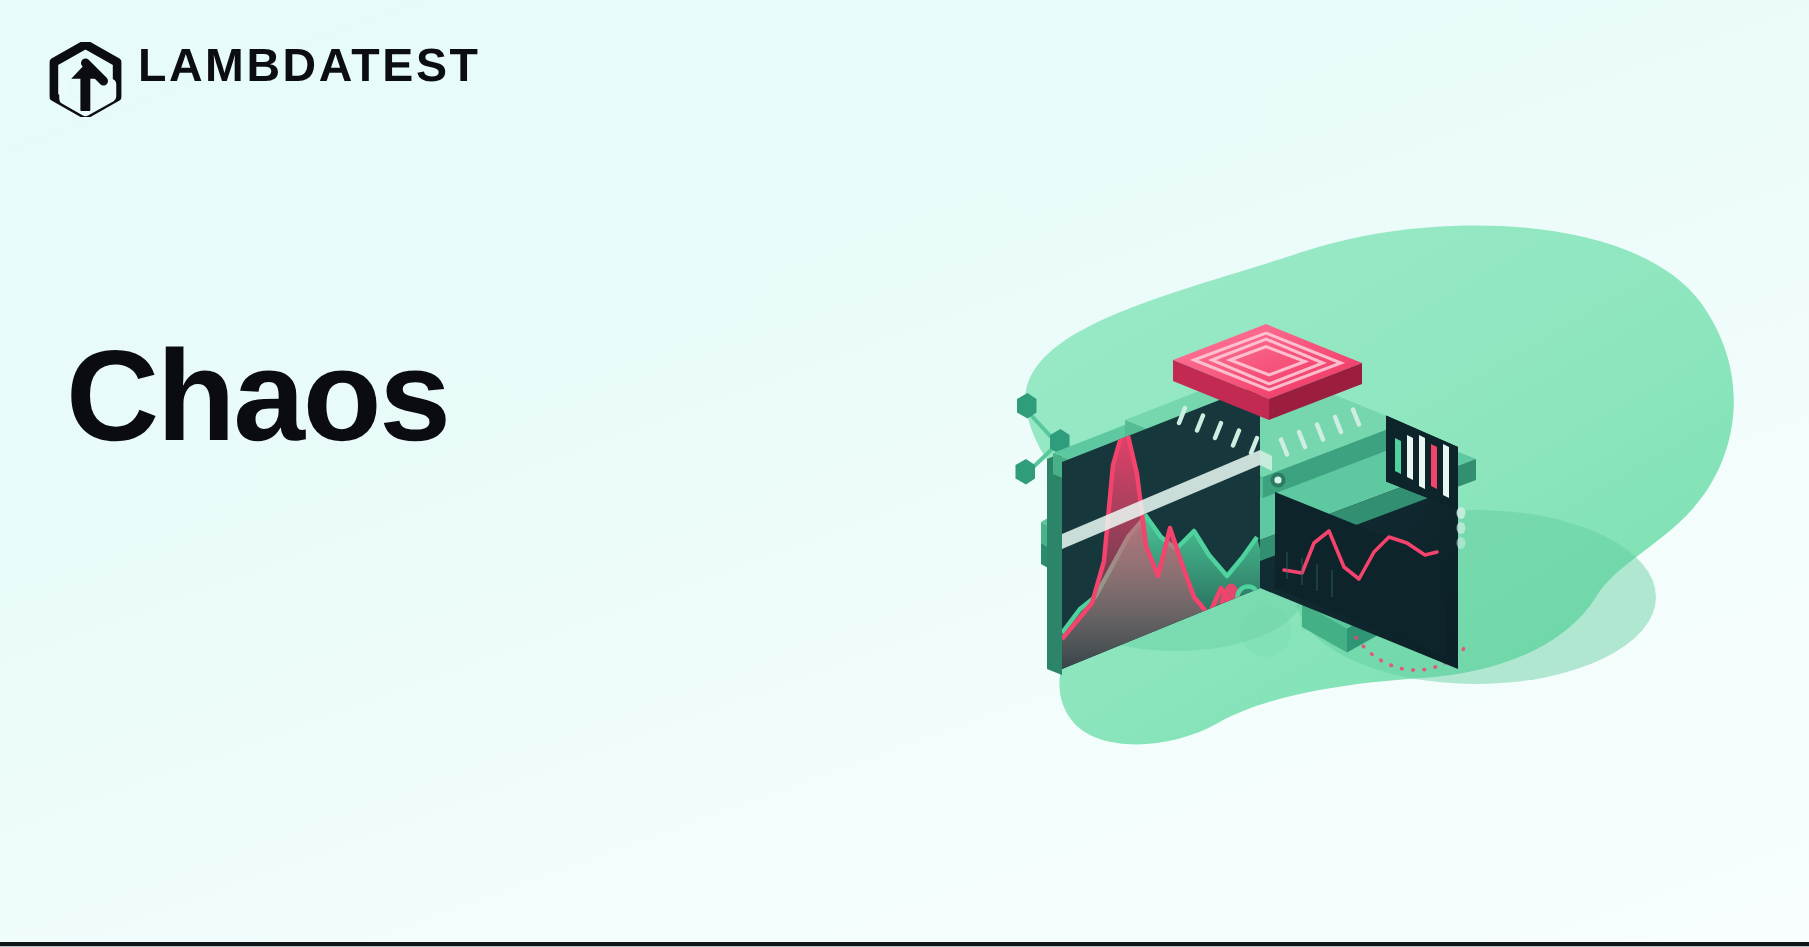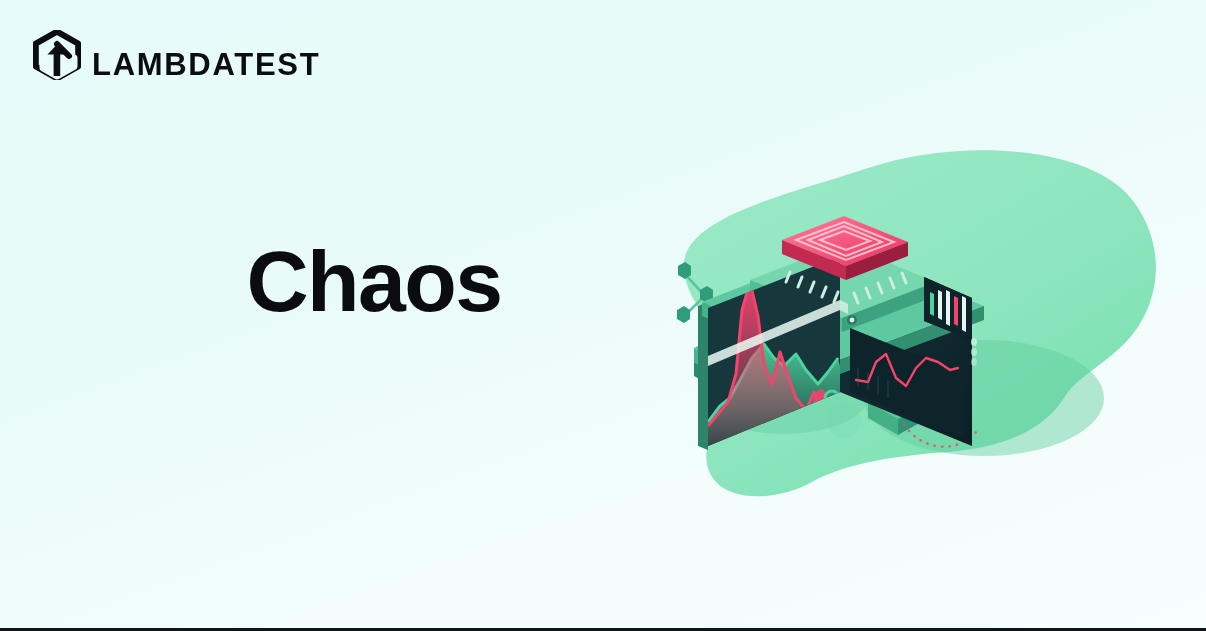--- a/index.html
+++ b/index.html
@@ -25,42 +25,41 @@
     overflow: hidden;
     border-bottom: 3px solid #111419;
   }
 
   
   #logo-lockup {
     position: absolute;
     left: 33px;
     top: 28px;
     display: flex;
-    align-items: flex-end;
+    align-items: flex-start;
     gap: 11px;
     height: 52px;
   }
   #logo-mark { width: 48px; height: 50px; display: block; }
   #logo-wordmark {
     font-size: 31px;
     font-weight: 700;
     letter-spacing: 0.055em;
     color: #0b0d12;
     line-height: 1;
     white-space: nowrap;
     font-family: "Liberation Sans", sans-serif;
   }
 
   
   #headline {
     position: absolute;
     left: 44px;
-    top: 235px;
+    top: 218px;
     width: 660px;
-    text-align: center;
   }
   #headline .line {
     display: block;
     font-size: 86px;
     font-weight: 700;
     line-height: 1.09;
     letter-spacing: -0.018em;
     color: #0a0c11;
     white-space: nowrap;
     font-family: "Liberation Sans", sans-serif;

